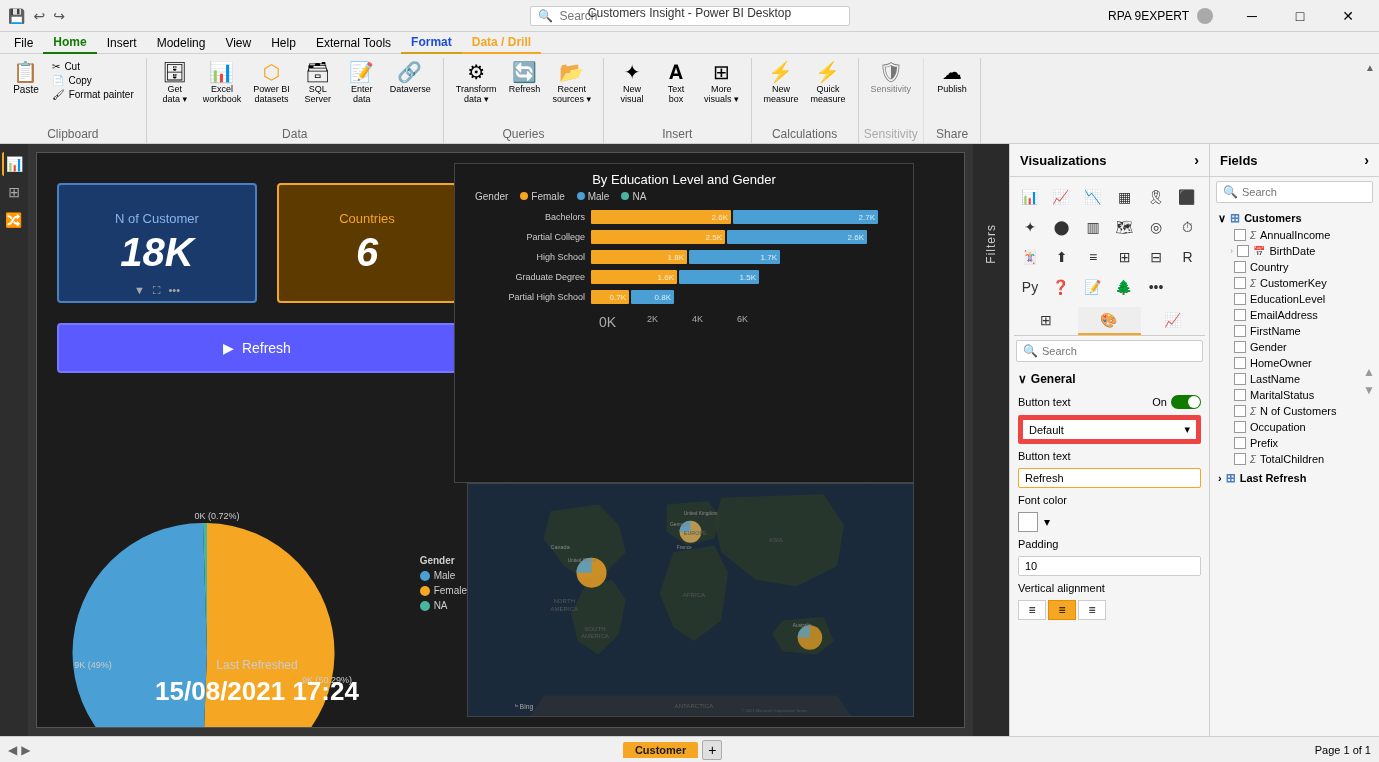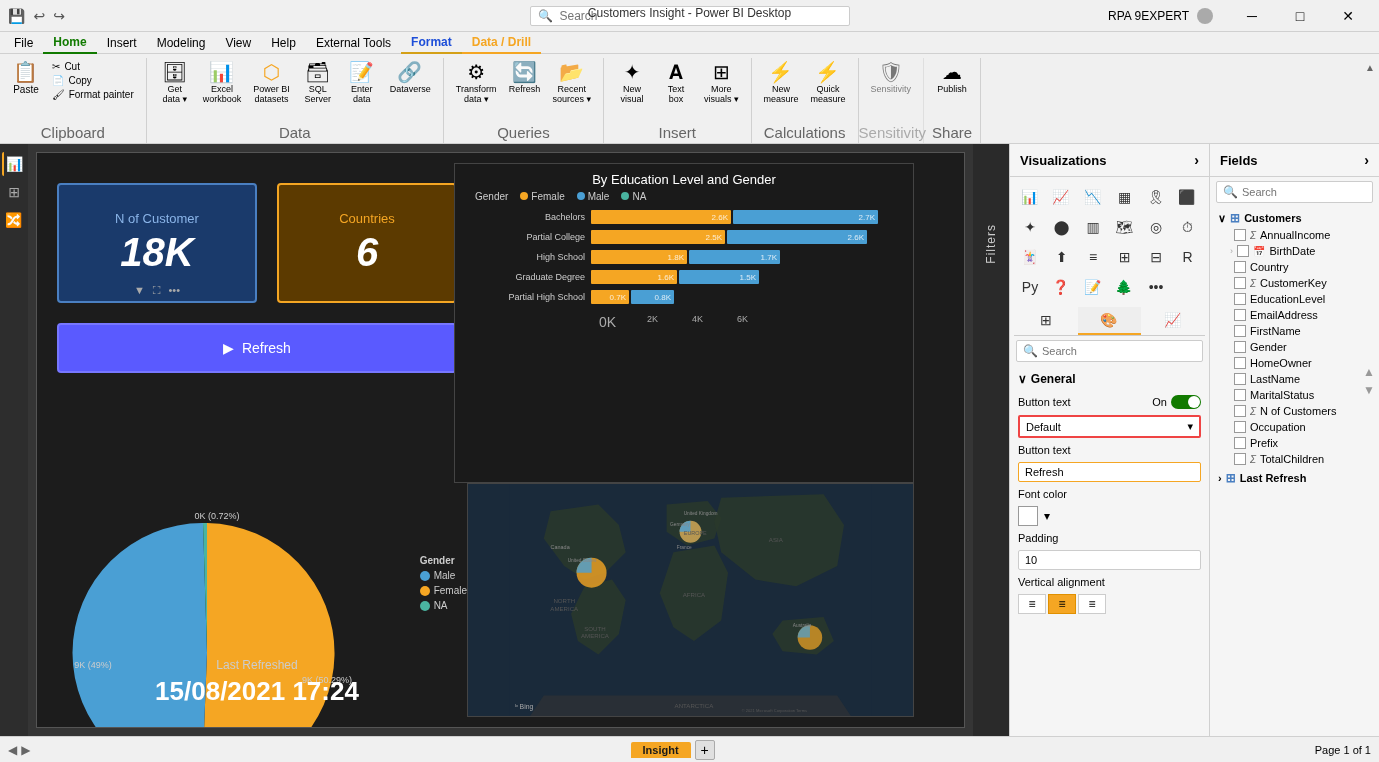--- a/index.html
+++ b/index.html
@@ -68,21 +68,21 @@
     }
     .ribbon-group {
       display: flex;
       flex-direction: column;
       align-items: center;
       border-right: 1px solid #d0d0d0;
       padding: 2px 8px 0 8px;
       position: relative;
     }
     .ribbon-group-label {
-      font-size: 15px;
+      font-size: 12px;
       color: #666;
       position: absolute;
       bottom: 2px;
       width: 100%;
       text-align: center;
     }
     .ribbon-items {
       display: flex;
       align-items: flex-start;
       gap: 4px;
@@ -465,21 +465,21 @@
       width: 12px;
       height: 12px;
       background: white;
       border-radius: 50%;
       position: absolute;
       top: 1px;
       right: 1px;
     }
     .dropdown-field {
       width: 100%;
-      border: 2px solid #ef4444;
+      border: 5px solid #ef4444;
       border-radius: 2px;
       padding: 3px 6px;
       font-size: 11px;
       background: white;
       display: flex;
       justify-content: space-between;
       align-items: center;
       cursor: pointer;
       margin: 3px 0;
     }
@@ -1259,17 +1259,17 @@
   </div>
 
 </div>
 
 <div class="status-bar">
   <div class="nav-arrows">
     <span class="nav-arrow">◀</span>
     <span class="nav-arrow">▶</span>
   </div>
   <div class="status-tabs">
-    <div class="status-tab">Insight</div>
+    <div class="status-tab">Customer</div>
     <div class="status-tab-add">+</div>
   </div>
   <div>Page 1 of 1</div>
 </div>
 
 </body></html>

